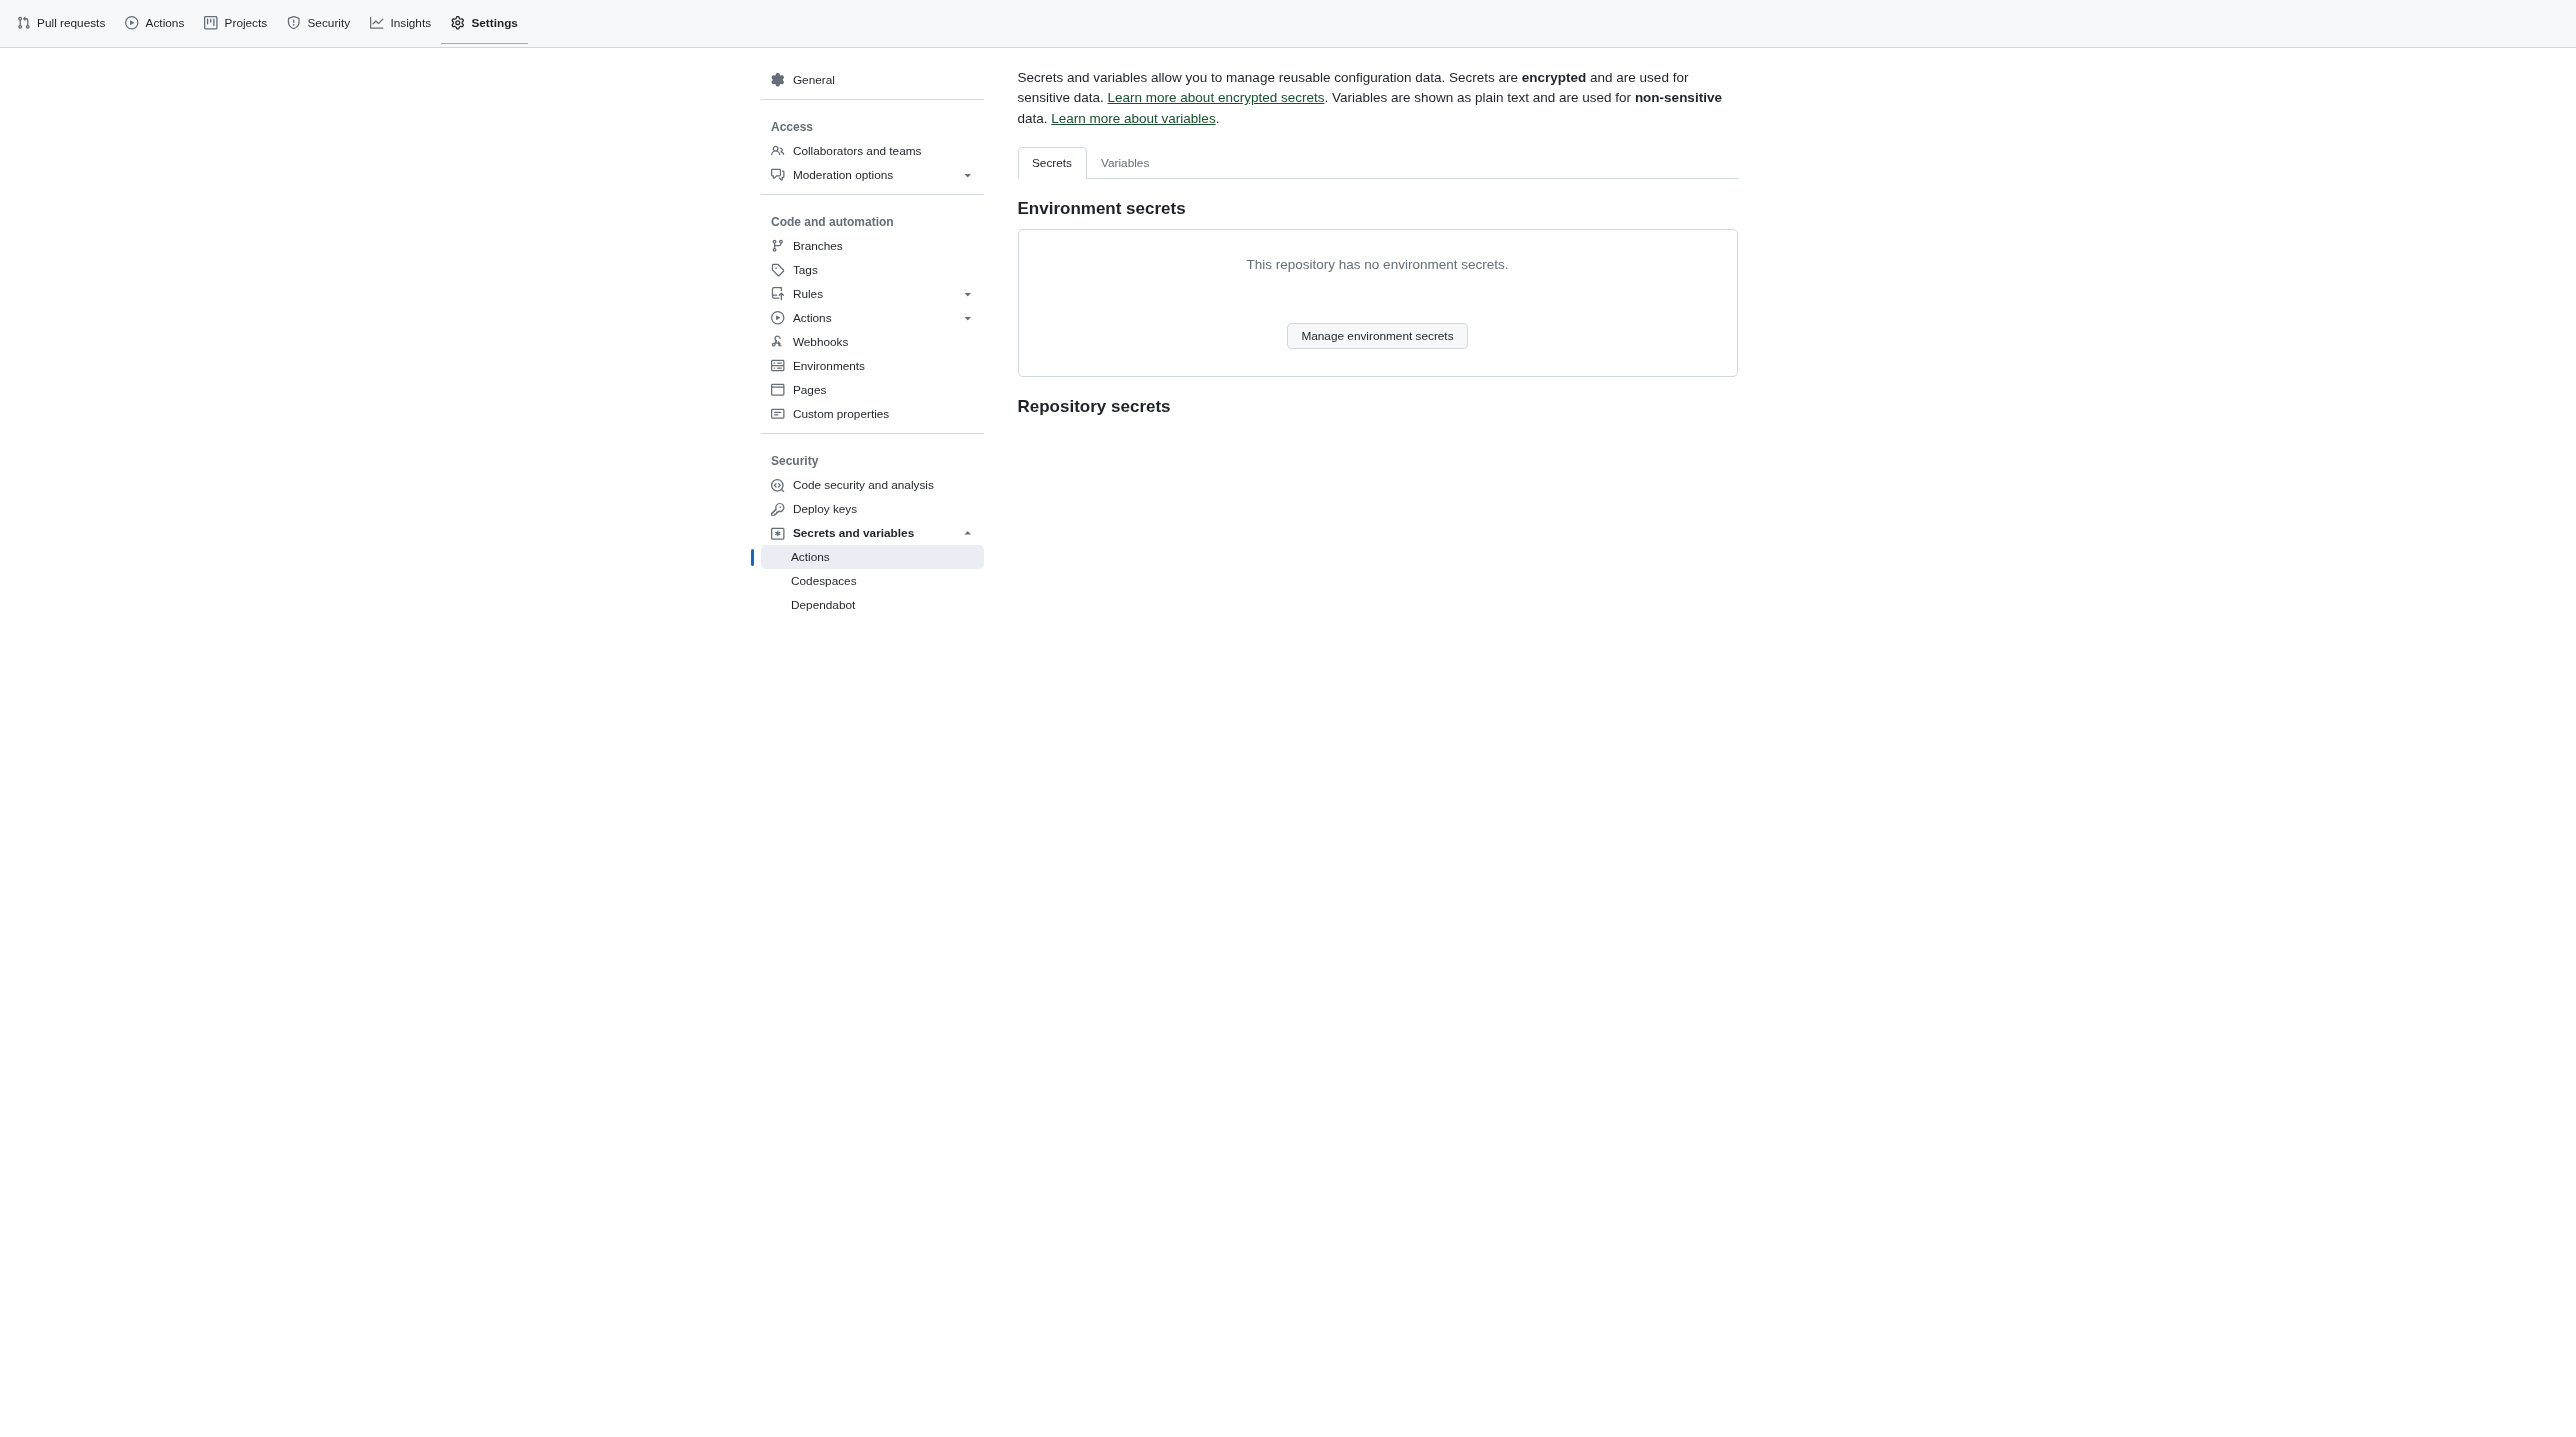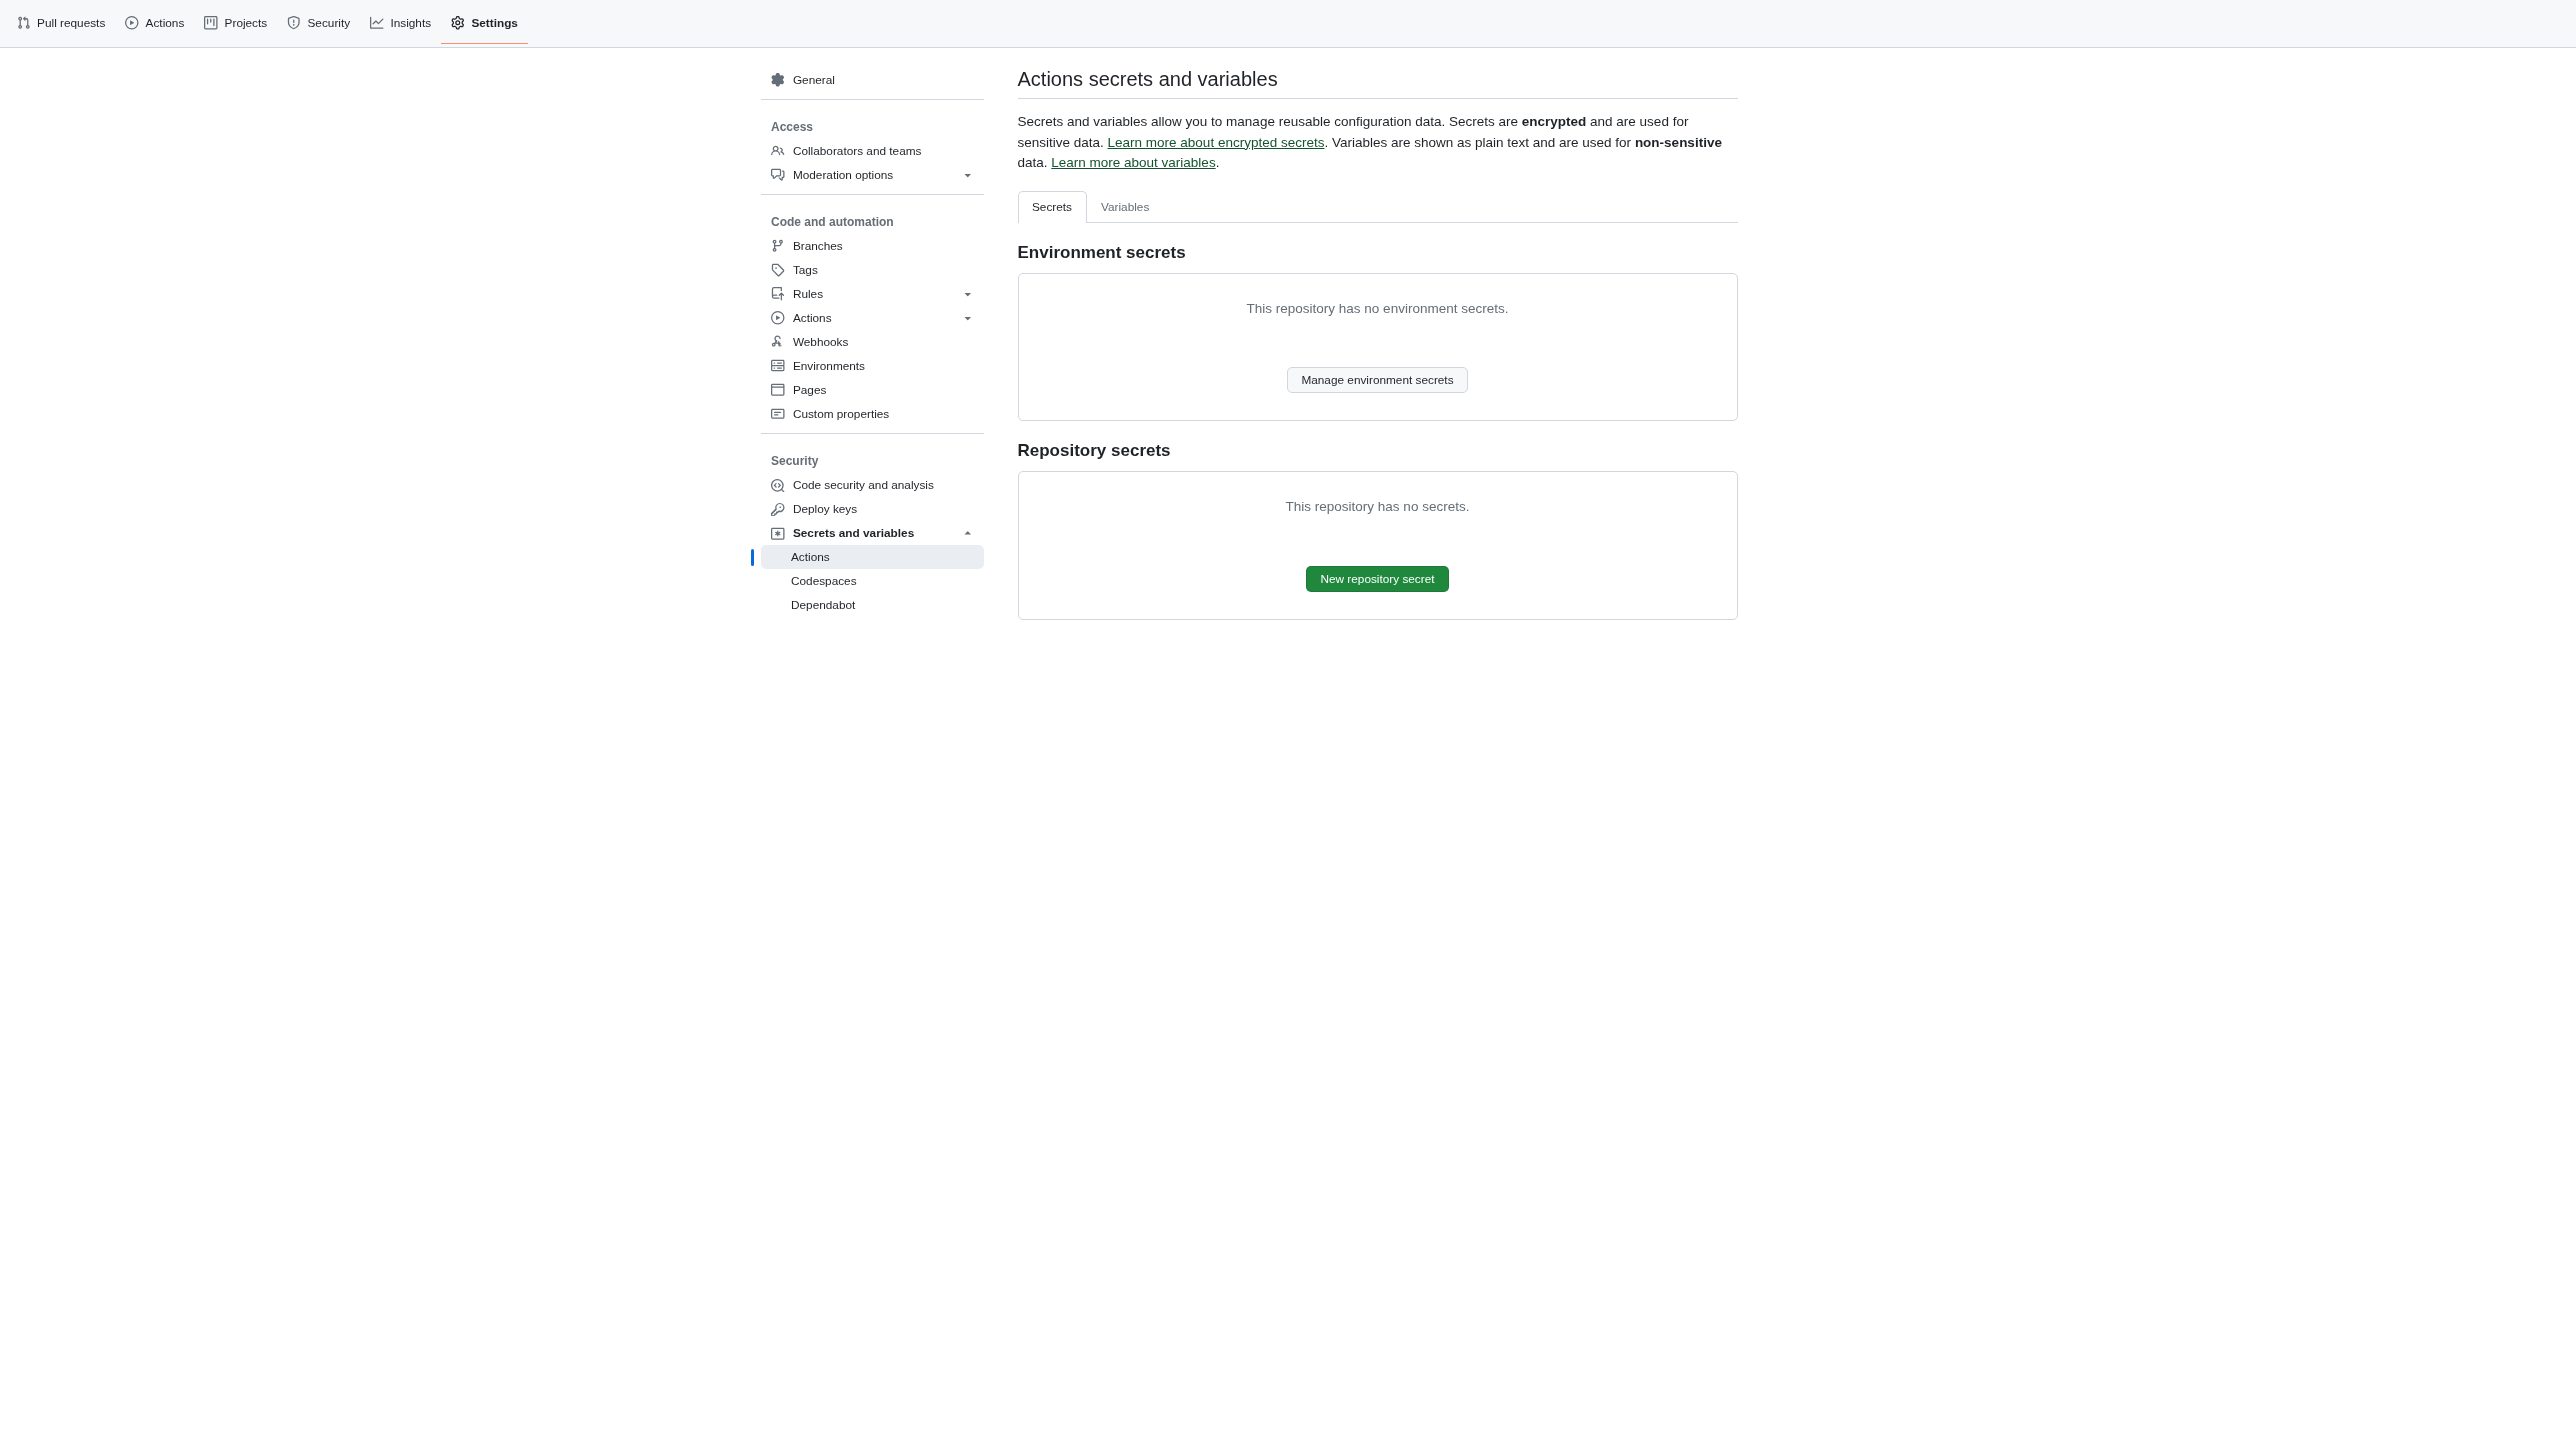--- a/index.html
+++ b/index.html
@@ -207,39 +207,34 @@
     </a>
     <a class="side-item side-sub">
       <span>Codespaces</span>
     </a>
     <a class="side-item side-sub">
       <span>Dependabot</span>
     </a>
   </nav>
 
   <main class="main">
-    <h1 class="page-title">Actions secrets and variables</h1>
 
     <div class="desc">
       <p>
         <span>Secrets and variables allow you to manage reusable configuration data. Secrets are </span><strong>encrypted</strong><span> and are used for sensitive data. </span><a>Learn more about encrypted secrets</a><span>. Variables are shown as plain text and are used for </span><strong>non-sensitive</strong><span> data. </span><a>Learn more about variables</a><span>.</span>
       </p>
     </div>
 
     <div class="tabstrip">
       <div class="tab active">Secrets</div>
       <div class="tab">Variables</div>
     </div>
 
     <h2 class="section-title">Environment secrets</h2>
     <div class="emptybox">
       <div class="msg">This repository has no environment secrets.</div>
       <button class="btn">Manage environment secrets</button>
     </div>
 
     <h2 class="section-title">Repository secrets</h2>
-    <div class="emptybox">
-      <div class="msg">This repository has no secrets.</div>
-      <button class="btn btn-primary">New repository secret</button>
-    </div>
   </main>
 </div>
 
 
 </body></html>

